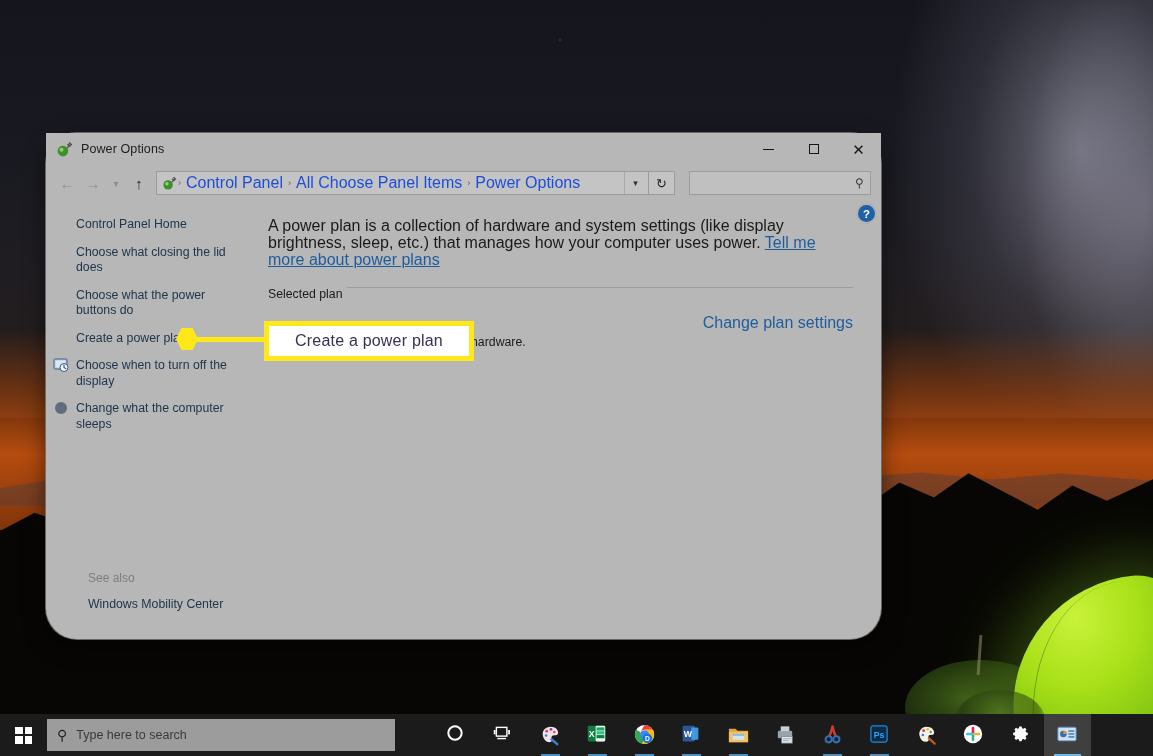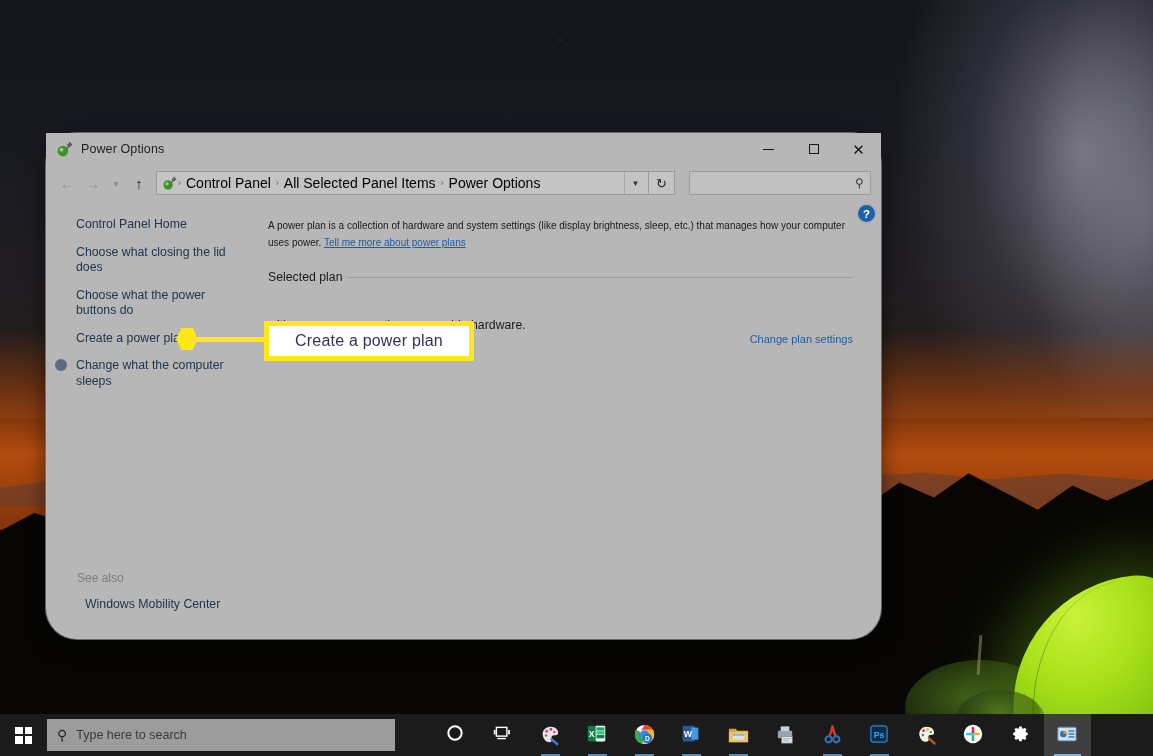--- a/index.html
+++ b/index.html
@@ -197,21 +197,21 @@
     margin-left: 4px;
     background: #c4c4c4;
     border: 1px solid #9b9b9b;
     display: flex;
     align-items: center;
     padding: 0 2px 0 5px;
     min-width: 0;
   }
   .crumb-icon { width: 15px; height: 15px; position: relative; flex: none; }
   .crumb {
-    font-size: 14px; color: #000000;
+    font-size: 16px; color: #1d4ed8;
     padding: 0 4px;
     white-space: nowrap;
   }
   .crumb-sep {
     font-size: 9px; color: #555;
     padding: 0 1px;
     user-select: none;
   }
   .crumb-drop {
     margin-left: auto;
@@ -293,55 +293,54 @@
   }
   .side-link .ico {
     position: absolute;
     left: 7px; top: 1px;
     width: 16px; height: 16px;
   }
   .seealso {
     position: absolute;
     left: 0; bottom: 16px;
     width: 100%;
-    padding-left: 31px;
+    padding-left: 42px;
   }
   .seealso-title {
     font-size: 12px;
     color: #7d7d7d;
     margin-bottom: 10px;
   }
-  .seealso .side-link { padding-left: 0; margin-left: 8px; padding-right: 14px; margin-bottom: 9px; }
+  .seealso .side-link { padding-left: 0; margin-left: 0; padding-right: 14px; margin-bottom: 9px; }
 
   
   .content {
     flex: 1;
     padding: 16px 28px 0 0;
     position: relative;
     min-width: 0;
   }
   .page-title {
     font-size: 16.5px;
     color: #1f5c9e;
     margin-bottom: 9px;
     letter-spacing: .1px;
   }
   .intro {
-    font-size: 10px;
+    font-size: 16px;
     color: #1a1a1a;
     line-height: 17px;
     max-width: 585px;
   }
   .inline-link {
     color: #1f5c9e;
     text-decoration: underline;
   }
   .group-head {
     display: flex;
-    align-items: center;
     margin-top: 19px;
     gap: 4px;
   }
   .group-head .t { font-size: 12.3px; color: #1a1a1a; white-space: nowrap; }
   .group-head .rule { flex: 1; height: 1px; background: #9e9e9e; }
 
   .plan-row {
     position: relative;
     margin-top: 12px;
     height: 46px;
@@ -349,23 +348,22 @@
   .plan-desc {
     position: absolute;
     left: 0; top: 22px;
     font-size: 12.3px;
     color: #1a1a1a;
     white-space: nowrap;
   }
   .change-link {
     position: absolute;
     right: 0; top: 1px;
-    font-size: 11px;
+    font-size: 16px;
     color: #1f5c9e;
-    margin-top: 36px;
   }
 
   
   .callout-dot {
     position: absolute;
     left: 176px; top: 328px;
     width: 22px; height: 22px;
     background: #ffe81a;
     clip-path: polygon(25% 0%, 75% 0%, 100% 50%, 75% 100%, 25% 100%, 0% 50%);
     z-index: 8;
@@ -505,21 +503,21 @@
           <circle cx="6.5" cy="9.5" r="5" fill="#3f8f2e"></circle>
           <circle cx="5.2" cy="8.2" r="1.9" fill="#8fd06e"></circle>
           <path d="M10 7 L14 3" stroke="#6b6b6b" stroke-width="1.6" fill="none"></path>
           <path d="M12.3 1.4 L14.8 3.9" stroke="#4a4a4a" stroke-width="1.4" fill="none"></path>
           <path d="M10.8 2.9 L13.3 5.4" stroke="#4a4a4a" stroke-width="1.4" fill="none"></path>
         </svg>
       </div>
       <span class="crumb-sep">›</span>
       <span class="crumb">Control Panel</span>
       <span class="crumb-sep">›</span>
-      <span class="crumb">All Selected Panel Items</span>
+      <span class="crumb">All Choose Panel Items</span>
       <span class="crumb-sep">›</span>
       <span class="crumb">Power Options</span>
       <div class="crumb-drop">▾</div>
     </div>
 
     <div class="refresh-btn">↻</div>
 
     <div class="searchbox">
       <input type="text" placeholder="" style="">
       <span class="search-glyph">⚲</span>
@@ -541,20 +539,31 @@
       </div>
 
       <div class="side-link">
         <span class="lbl">Choose what the power buttons do</span>
       </div>
 
       <div class="side-link">
         <span class="lbl">Create a power plan</span>
       </div>
 
+      <div class="side-link">
+        <span class="ico">
+          <svg viewBox="0 0 16 16" width="16" height="16">
+            <rect x="1" y="2" width="13" height="10" rx="1" fill="#b9c9dd" stroke="#45618a" stroke-width="1"></rect>
+            <rect x="2.5" y="3.5" width="10" height="7" fill="#dce7f2"></rect>
+            <circle cx="11" cy="10.5" r="4" fill="#f2f6fa" stroke="#3c5a84" stroke-width="1"></circle>
+            <path d="M11 8 L11 10.5 L12.8 11.6" stroke="#2d4a70" stroke-width="1.1" fill="none" stroke-linecap="round"></path>
+          </svg>
+        </span>
+        <span class="lbl">Choose when to turn off the display</span>
+      </div>
 
       <div class="side-link">
         <span class="ico">
           <svg viewBox="0 0 16 16" width="16" height="16">
             <circle cx="8" cy="8" r="6" fill="#5f6b7e"></circle>
             <path d="M8 2 a6 6 0 0 1 0 12 a6 6 0 0 0 0 -12" fill="#c9d2de"></path>
           </svg>
         </span>
         <span class="lbl">Change what the computer sleeps</span>
       </div>

